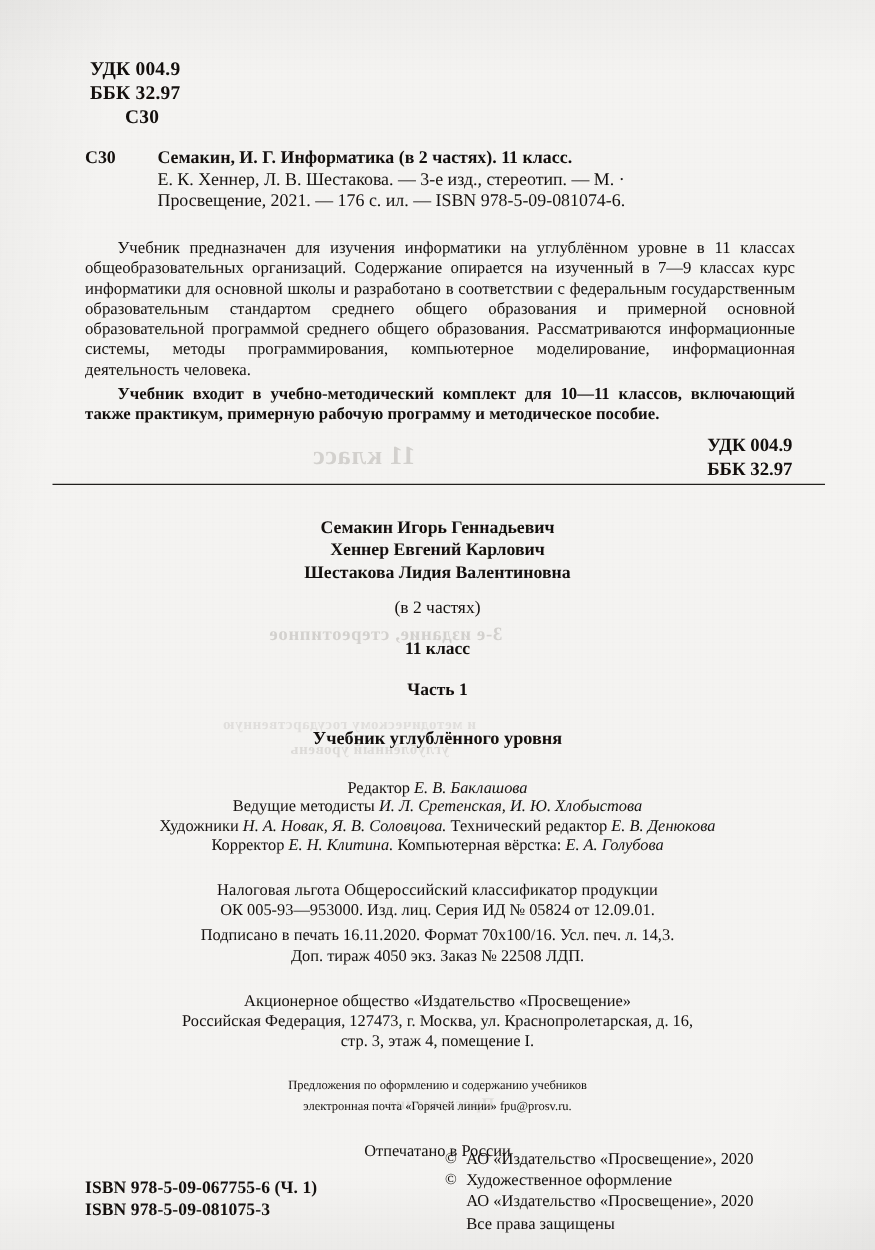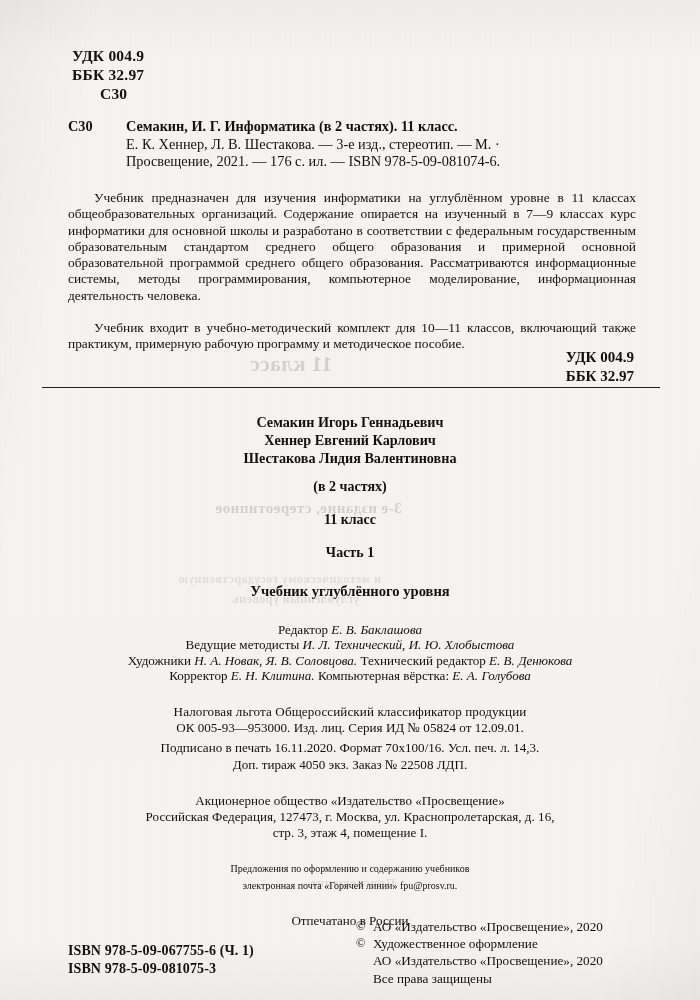--- a/index.html
+++ b/index.html
@@ -100,21 +100,21 @@
     top: 190px;
     width: 568px;
     font-size: 13.4px;
     line-height: 16.3px;
     text-align: justify;
   }
   .annot p {
     margin: 0;
     text-indent: 26px;
   }
-  .annot p + p { margin-top: 16px; }
+  .annot p + p { margin-top: 3px; font-weight: bold; }
 
   
   .codes-right {
     position: absolute;
     right: 66px;
     top: 348px;
     text-align: right;
     font-weight: bold;
     font-size: 15px;
     line-height: 18.5px;
@@ -152,21 +152,21 @@
     line-height: 18.2px;
   }
   .book-title {
     margin-top: 25px;
     font-weight: bold;
     font-size: 17px;
     letter-spacing: 1.1px;
   }
   .book-parts {
     margin-top: 11px;
-    font-weight: bold;
+    font-weight: normal;
     font-size: 14px;
   }
   .book-grade {
     margin-top: 17px;
     font-weight: bold;
     font-size: 14px;
   }
   .book-part-no {
     margin-top: 17px;
     font-weight: bold;
@@ -298,21 +298,21 @@
     <div class="book-part-no">Часть 1</div>
     <div class="book-level">Учебник углублённого уровня</div>
 
     <div class="credits">
       <div>
         <span>Редактор</span>
         <i>Е. В. Баклашова</i>
       </div>
       <div>
         <span>Ведущие методисты</span>
-        <i>И. Л. Технический, И. Ю. Хлобыстова</i>
+        <i>И. Л. Сретенская, И. Ю. Хлобыстова</i>
       </div>
       <div>
         <span>Художники</span>
         <i>Н. А. Новак, Я. В. Соловцова.</i>
         <span>Технический редактор</span>
         <i>Е. В. Денюкова</i>
       </div>
       <div>
         <span>Корректор</span>
         <i>Е. Н. Клитина.</i>

